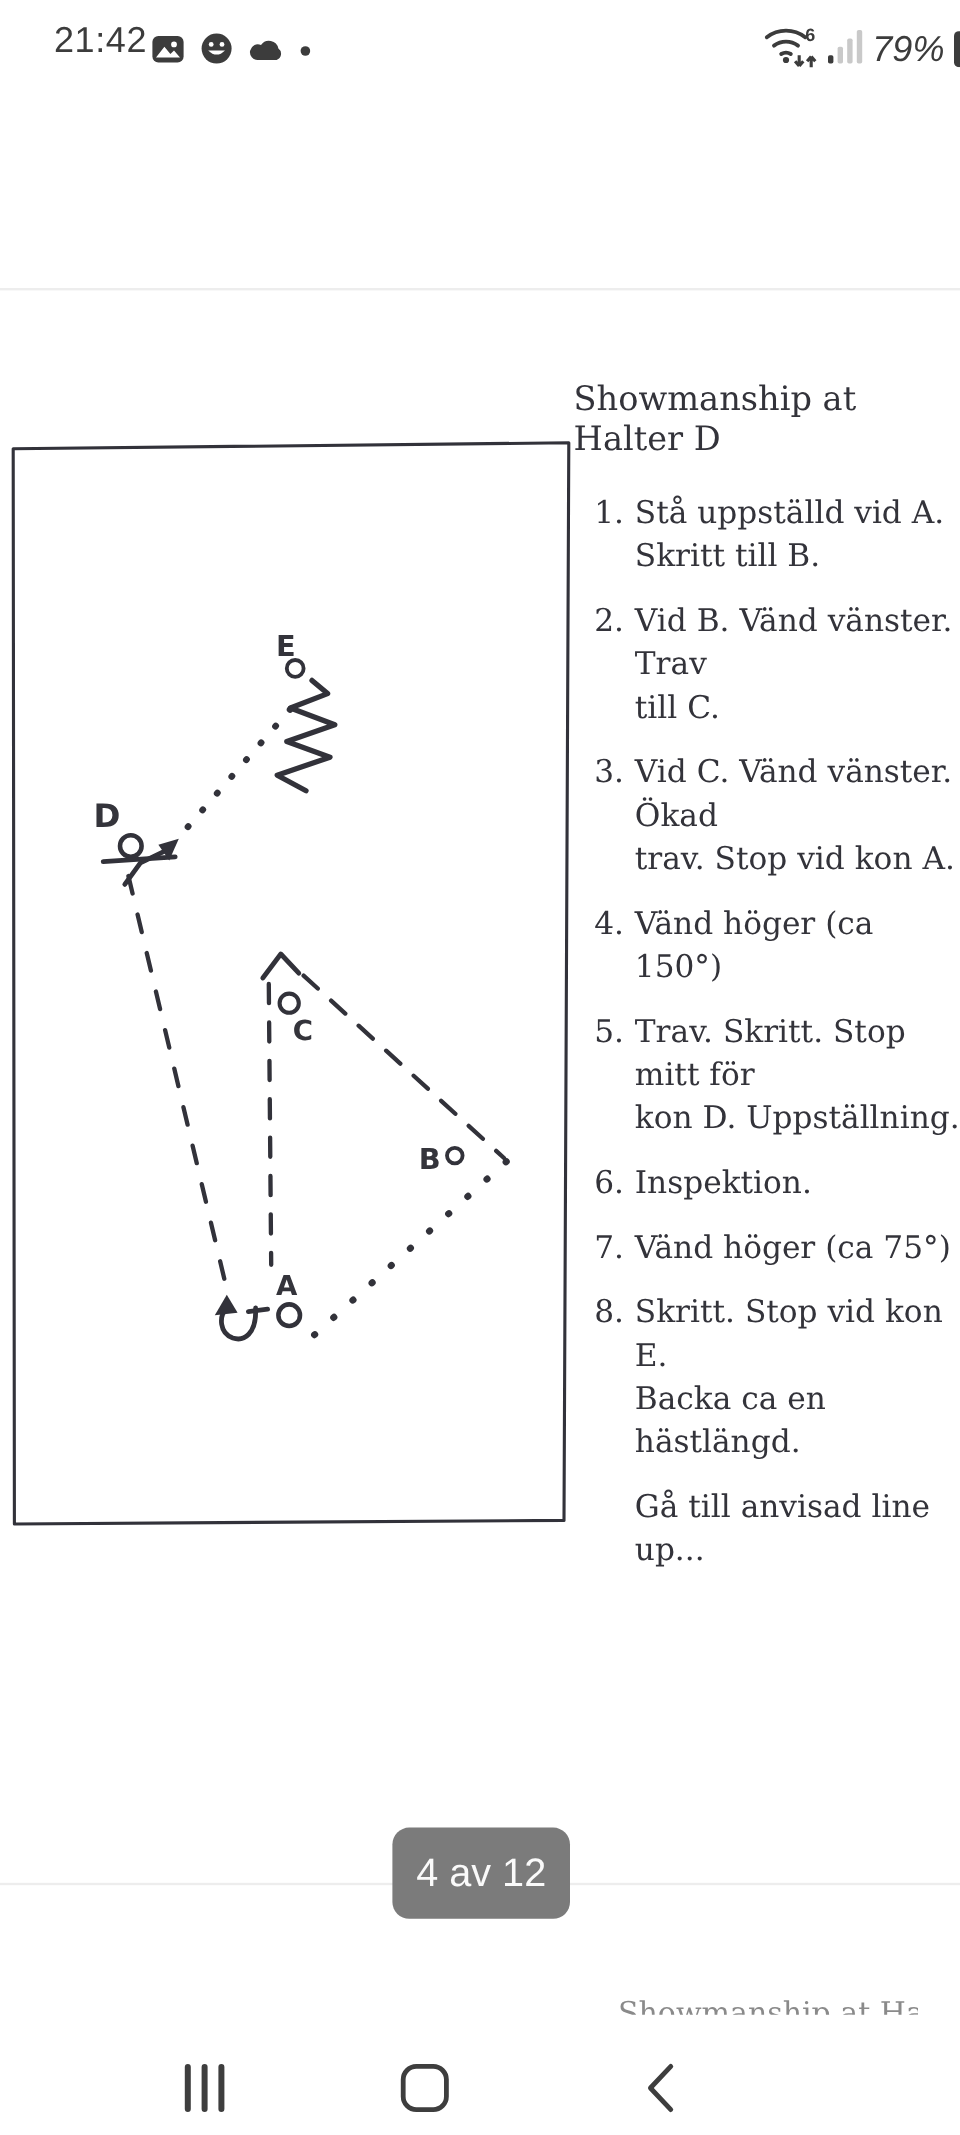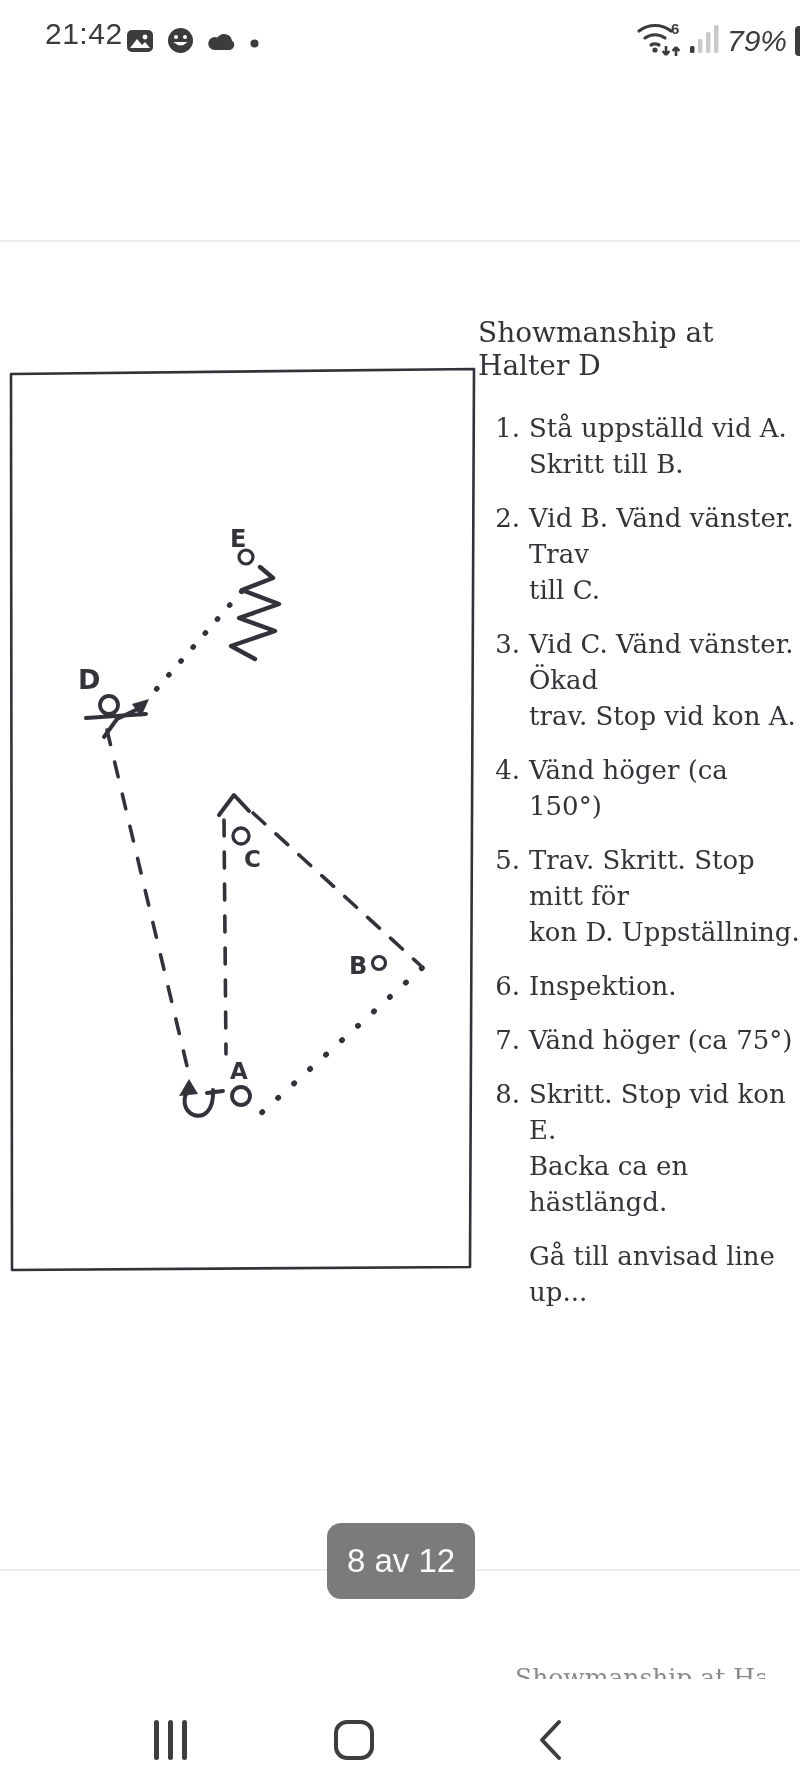--- a/index.html
+++ b/index.html
@@ -218,21 +218,21 @@
   </svg>
 </div>
 
 <div class="divider" style="top:1569px;"></div>
 
 <div class="peek">
   <span>Showmanship at Halter 10</span>
 </div>
 
 <div class="toast">
-  <span>8 av 12</span>
+  <span>4 av 12</span>
 </div>
 
 <div class="navbar">
   <div class="nav-btn recents">
     <i></i>
       <i></i>
       <i></i>
   </div>
   <div class="nav-btn homebtn">
     <i></i>

